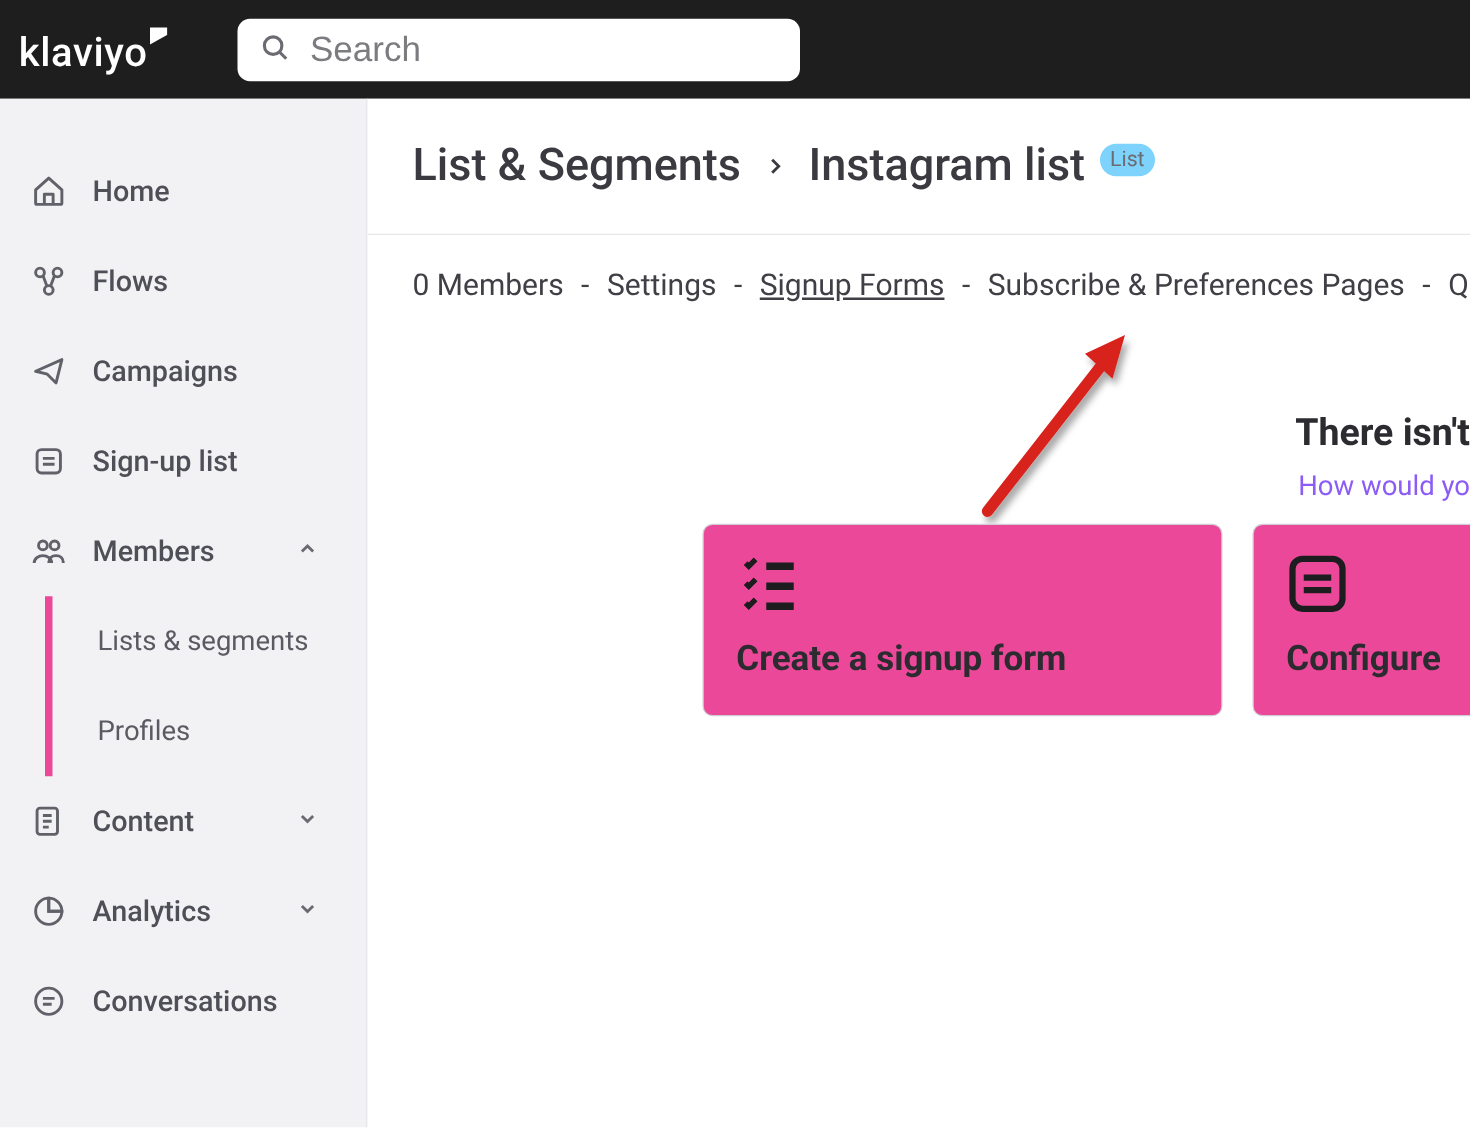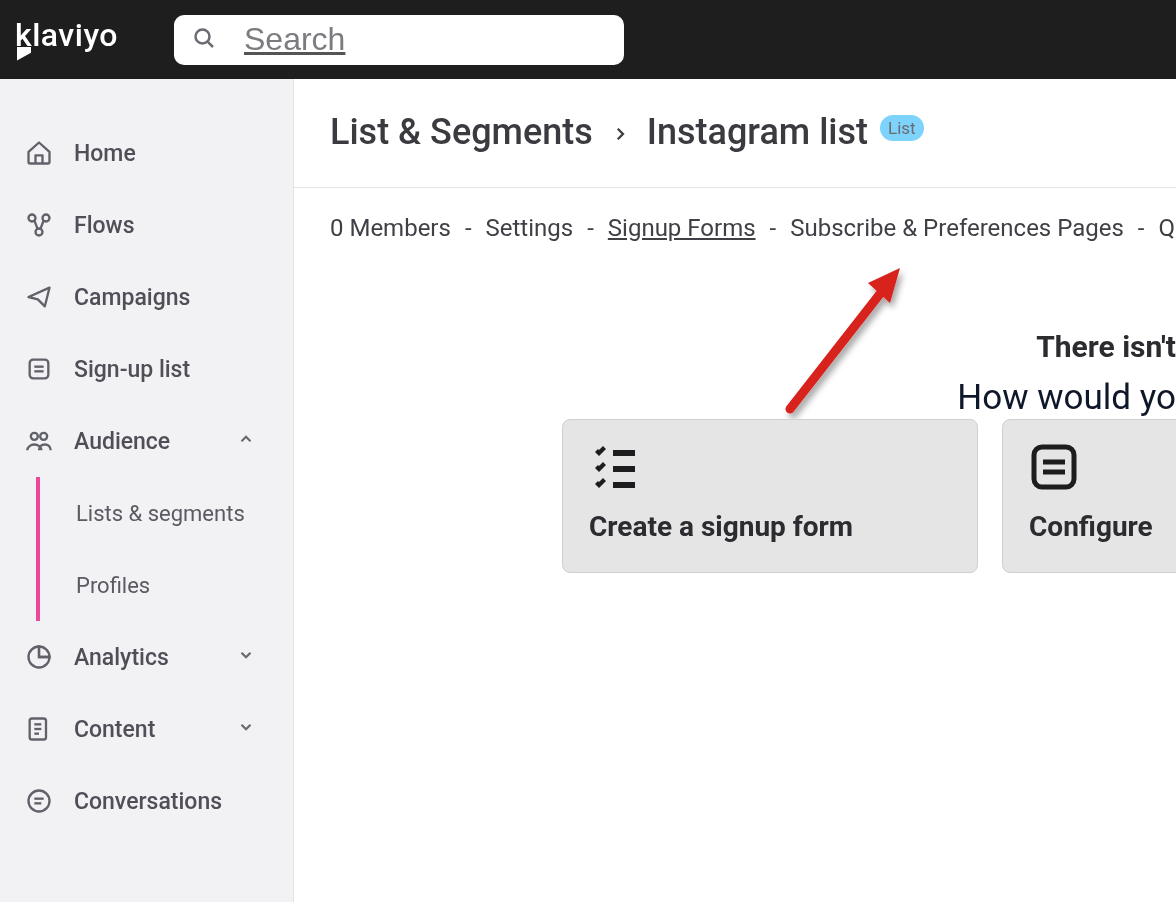--- a/index.html
+++ b/index.html
@@ -27,21 +27,20 @@
   .logo {
     color: #ffffff;
     font-weight: 500;
     font-size: 32px;
     letter-spacing: 0.5px;
     display: flex;
     align-items: flex-start;
     line-height: 1;
     position: relative;
     top: 2px;
-    flex-direction: column;
   }
   .logo-flag {
     width: 14px;
     height: 14px;
     background: #ffffff;
     margin-left: 2px;
     clip-path: polygon(0 0, 100% 0, 100% 45%, 0 100%);
     position: relative;
     top: -4px;
   }
@@ -52,26 +51,25 @@
     background: #ffffff;
     border-radius: 10px;
     display: flex;
     align-items: center;
     padding: 0 18px;
   }
   .search-wrap svg { flex: 0 0 auto; }
   .search-input {
     border: none;
     outline: none;
-    font-size: 32px;
+    font-size: 28px;
     color: #555;
-    margin-left: 28px;
+    margin-left: 16px;
     width: 100%;
     background: transparent;
-    text-decoration: underline;
   }
   .search-input::placeholder { color: #7b7b80; }
 
   
   .sidebar {
     position: absolute;
     top: 79px;
     left: 0;
     bottom: 0;
     width: 294px;
@@ -100,21 +98,21 @@
     font-size: 23px;
     color: #4f4f58;
     font-weight: 500;
   }
   .nav-item .chev {
     position: absolute;
     right: 38px;
     color: #6a6a72;
   }
   .sub-items {
-    border-left: 4px solid #ec4899;
+    border-left: 6px solid #ec4899;
     margin-left: 36px;
     padding-left: 0;
   }
   .sub-item {
     height: 72px;
     display: flex;
     align-items: center;
     padding-left: 36px;
     font-size: 22px;
     color: #5a5a62;
@@ -192,43 +190,43 @@
     right: 0;
     font-size: 30px;
     font-weight: 700;
     color: #2b2b30;
     white-space: nowrap;
   }
   .subhead {
     position: absolute;
     top: 298px;
     right: 0;
-    font-size: 35px;
-    color: #0f172a;
+    font-size: 22px;
+    color: #8b5cf6;
     white-space: nowrap;
   }
 
   .cards {
     position: absolute;
     top: 340px;
     left: 268px;
     display: flex;
     gap: 24px;
   }
   .card {
     width: 416px;
     height: 154px;
     border: 1.5px solid #cfcfd5;
     border-radius: 8px;
     padding: 22px 26px;
     display: flex;
     flex-direction: column;
     justify-content: flex-start;
     cursor: pointer;
-    background: #e5e5e5;
+    background: #ec4899;
   }
   .card .card-icon {
     width: 50px;
     height: 50px;
     color: #1d1d1f;
     margin-bottom: 18px;
   }
   .card .card-title {
     font-size: 28px;
     font-weight: 700;
@@ -301,62 +299,62 @@
 
   <div class="nav-item">
     <span class="icon-slot">
       <svg width="28" height="28" viewBox="0 0 24 24" fill="none" stroke="currentColor" stroke-width="2">
         <circle cx="8" cy="8" r="3"></circle>
           <circle cx="16" cy="8" r="3"></circle>
         <path d="M2 20c0-3 3-5 6-5s6 2 6 5"></path>
           <path d="M12 20c0-3 2-5 5-5s5 2 5 5"></path>
       </svg>
     </span>
-    <span class="label">Audience</span>
+    <span class="label">Members</span>
     <span class="chev">
       <svg width="18" height="18" viewBox="0 0 24 24" fill="none" stroke="currentColor" stroke-width="3">
           <path d="M6 15 L12 9 L18 15"></path>
         </svg>
     </span>
   </div>
 
   <div class="sub-items">
     <div class="sub-item">
       <span>Lists &amp; segments</span>
     </div>
     <div class="sub-item">
       <span>Profiles</span>
     </div>
   </div>
 
   <div class="nav-item">
     <span class="icon-slot">
       <svg width="28" height="28" viewBox="0 0 24 24" fill="none" stroke="currentColor" stroke-width="2">
-        <path d="M12 3 a9 9 0 1 0 9 9 h-9 Z"></path>
-        <path d="M12 3 v9 h9 a9 9 0 0 0 -9 -9 Z"></path>
-      </svg>
-    </span>
-    <span class="label">Analytics</span>
-    <span class="chev">
-      <svg width="18" height="18" viewBox="0 0 24 24" fill="none" stroke="currentColor" stroke-width="3">
-          <path d="M6 9 L12 15 L18 9"></path>
-        </svg>
-    </span>
-  </div>
-
-  <div class="nav-item">
-    <span class="icon-slot">
-      <svg width="28" height="28" viewBox="0 0 24 24" fill="none" stroke="currentColor" stroke-width="2">
         <rect x="4" y="3" width="14" height="18" rx="2"></rect>
         <line x1="8" y1="8" x2="14" y2="8"></line>
           <line x1="8" y1="12" x2="14" y2="12"></line>
           <line x1="8" y1="16" x2="12" y2="16"></line>
       </svg>
     </span>
     <span class="label">Content</span>
+    <span class="chev">
+      <svg width="18" height="18" viewBox="0 0 24 24" fill="none" stroke="currentColor" stroke-width="3">
+          <path d="M6 9 L12 15 L18 9"></path>
+        </svg>
+    </span>
+  </div>
+
+  <div class="nav-item">
+    <span class="icon-slot">
+      <svg width="28" height="28" viewBox="0 0 24 24" fill="none" stroke="currentColor" stroke-width="2">
+        <path d="M12 3 a9 9 0 1 0 9 9 h-9 Z"></path>
+        <path d="M12 3 v9 h9 a9 9 0 0 0 -9 -9 Z"></path>
+      </svg>
+    </span>
+    <span class="label">Analytics</span>
     <span class="chev">
       <svg width="18" height="18" viewBox="0 0 24 24" fill="none" stroke="currentColor" stroke-width="3">
           <path d="M6 9 L12 15 L18 9"></path>
         </svg>
     </span>
   </div>
 
   <div class="nav-item">
     <span class="icon-slot">
       <svg width="28" height="28" viewBox="0 0 24 24" fill="none" stroke="currentColor" stroke-width="2">

